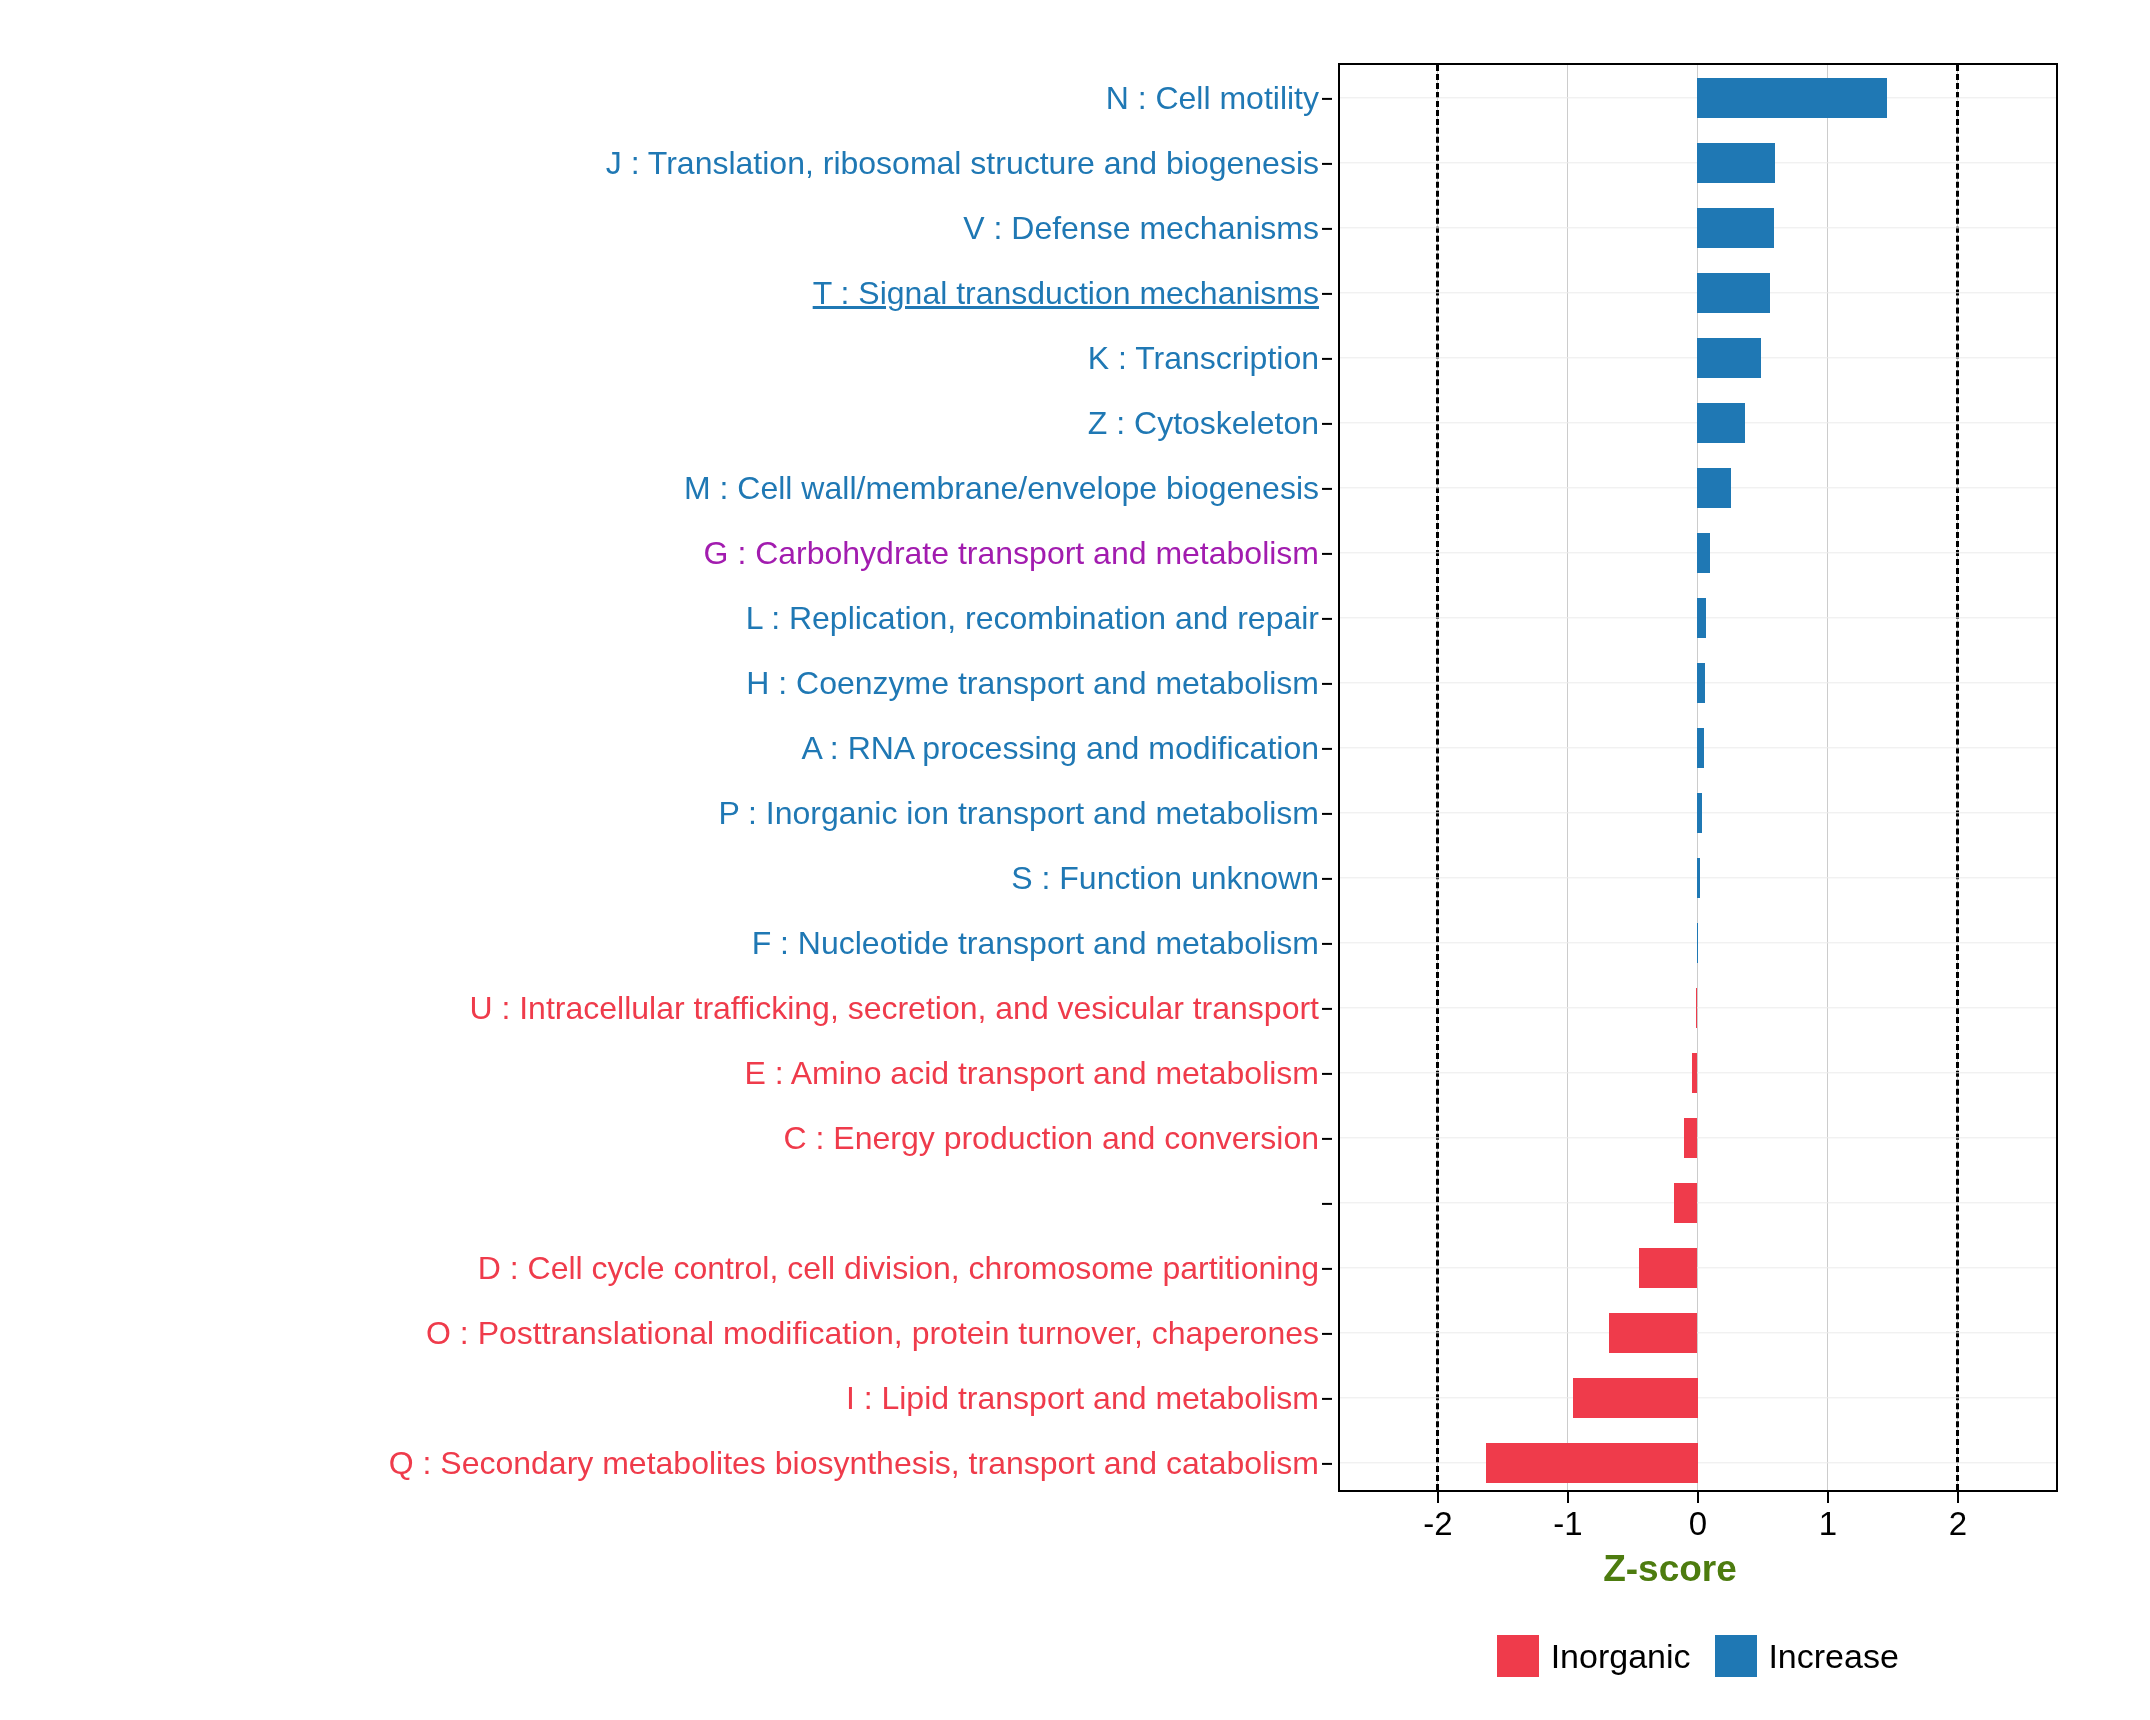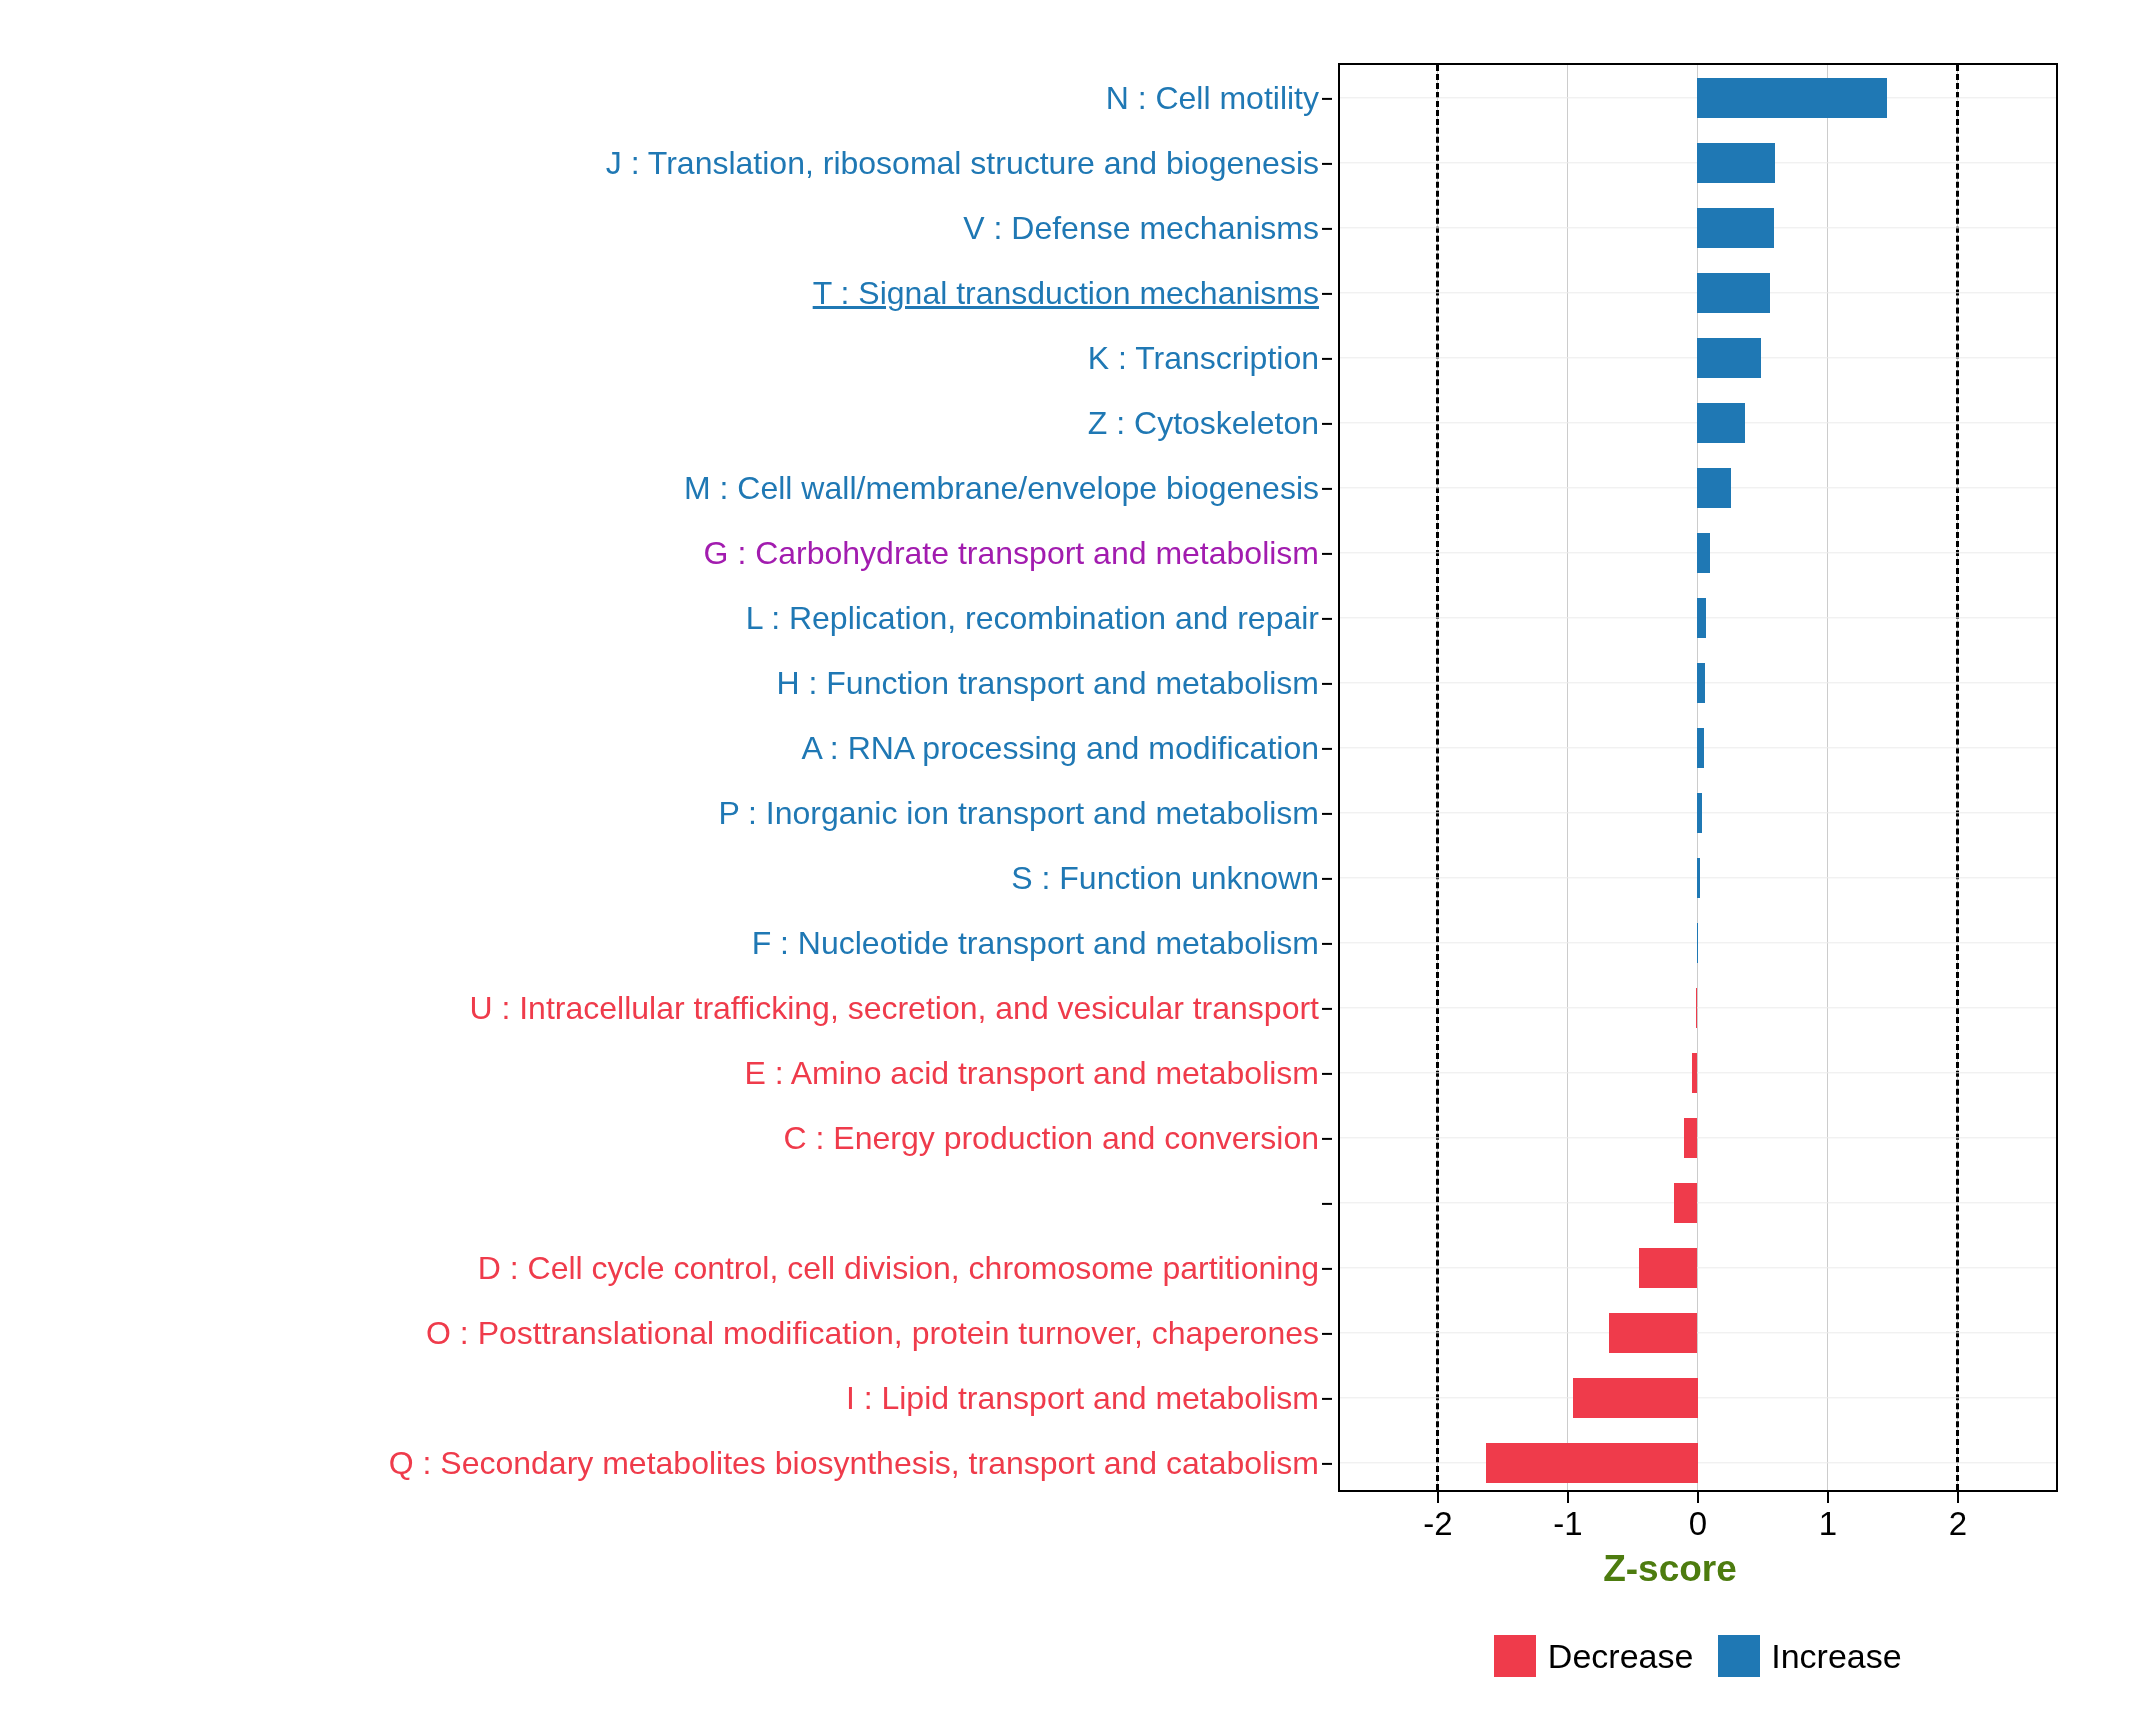--- a/index.html
+++ b/index.html
@@ -208,21 +208,21 @@
       </div>
       <div class="ylabel-row" style="height: 65px;">
         <div class="ylabel-text" style="color: #a21caf;">G : Carbohydrate transport and metabolism</div>
         <div class="tick-mark"></div>
       </div>
       <div class="ylabel-row" style="height: 65px;">
         <div class="ylabel-text" style="color: rgb(31, 120, 180); text-align: right;">L : Replication, recombination and repair</div>
         <div class="tick-mark"></div>
       </div>
       <div class="ylabel-row" style="height: 65px;">
-        <div class="ylabel-text" style="color: rgb(31, 120, 180);">H : Function transport and metabolism</div>
+        <div class="ylabel-text" style="color: rgb(31, 120, 180);">H : Coenzyme transport and metabolism</div>
         <div class="tick-mark"></div>
       </div>
       <div class="ylabel-row" style="height: 65px;">
         <div class="ylabel-text" style="color: rgb(31, 120, 180);">A : RNA processing and modification</div>
         <div class="tick-mark"></div>
       </div>
       <div class="ylabel-row" style="height: 65px;">
         <div class="ylabel-text" style="color: rgb(31, 120, 180);">P : Inorganic ion transport and metabolism</div>
         <div class="tick-mark"></div>
       </div>
@@ -389,21 +389,21 @@
       <div class="xtick" style="left: 620px;">
         <div class="tk"></div>
         <div class="lbl">2</div>
       </div>
     </div>
   <div class="xaxis-title">Z-score</div>
 
   <div class="legend">
       <div class="legend-item">
         <span class="legend-swatch" style="background: rgb(239, 59, 75);"></span>
-        <span class="legend-label">Decrease</span>
+        <span class="legend-label">Inorganic</span>
       </div>
       <div class="legend-item">
         <span class="legend-swatch" style="background: rgb(31, 120, 180);"></span>
         <span class="legend-label">Increase</span>
       </div>
     </div>
 </div>
 
 
 </body></html>

